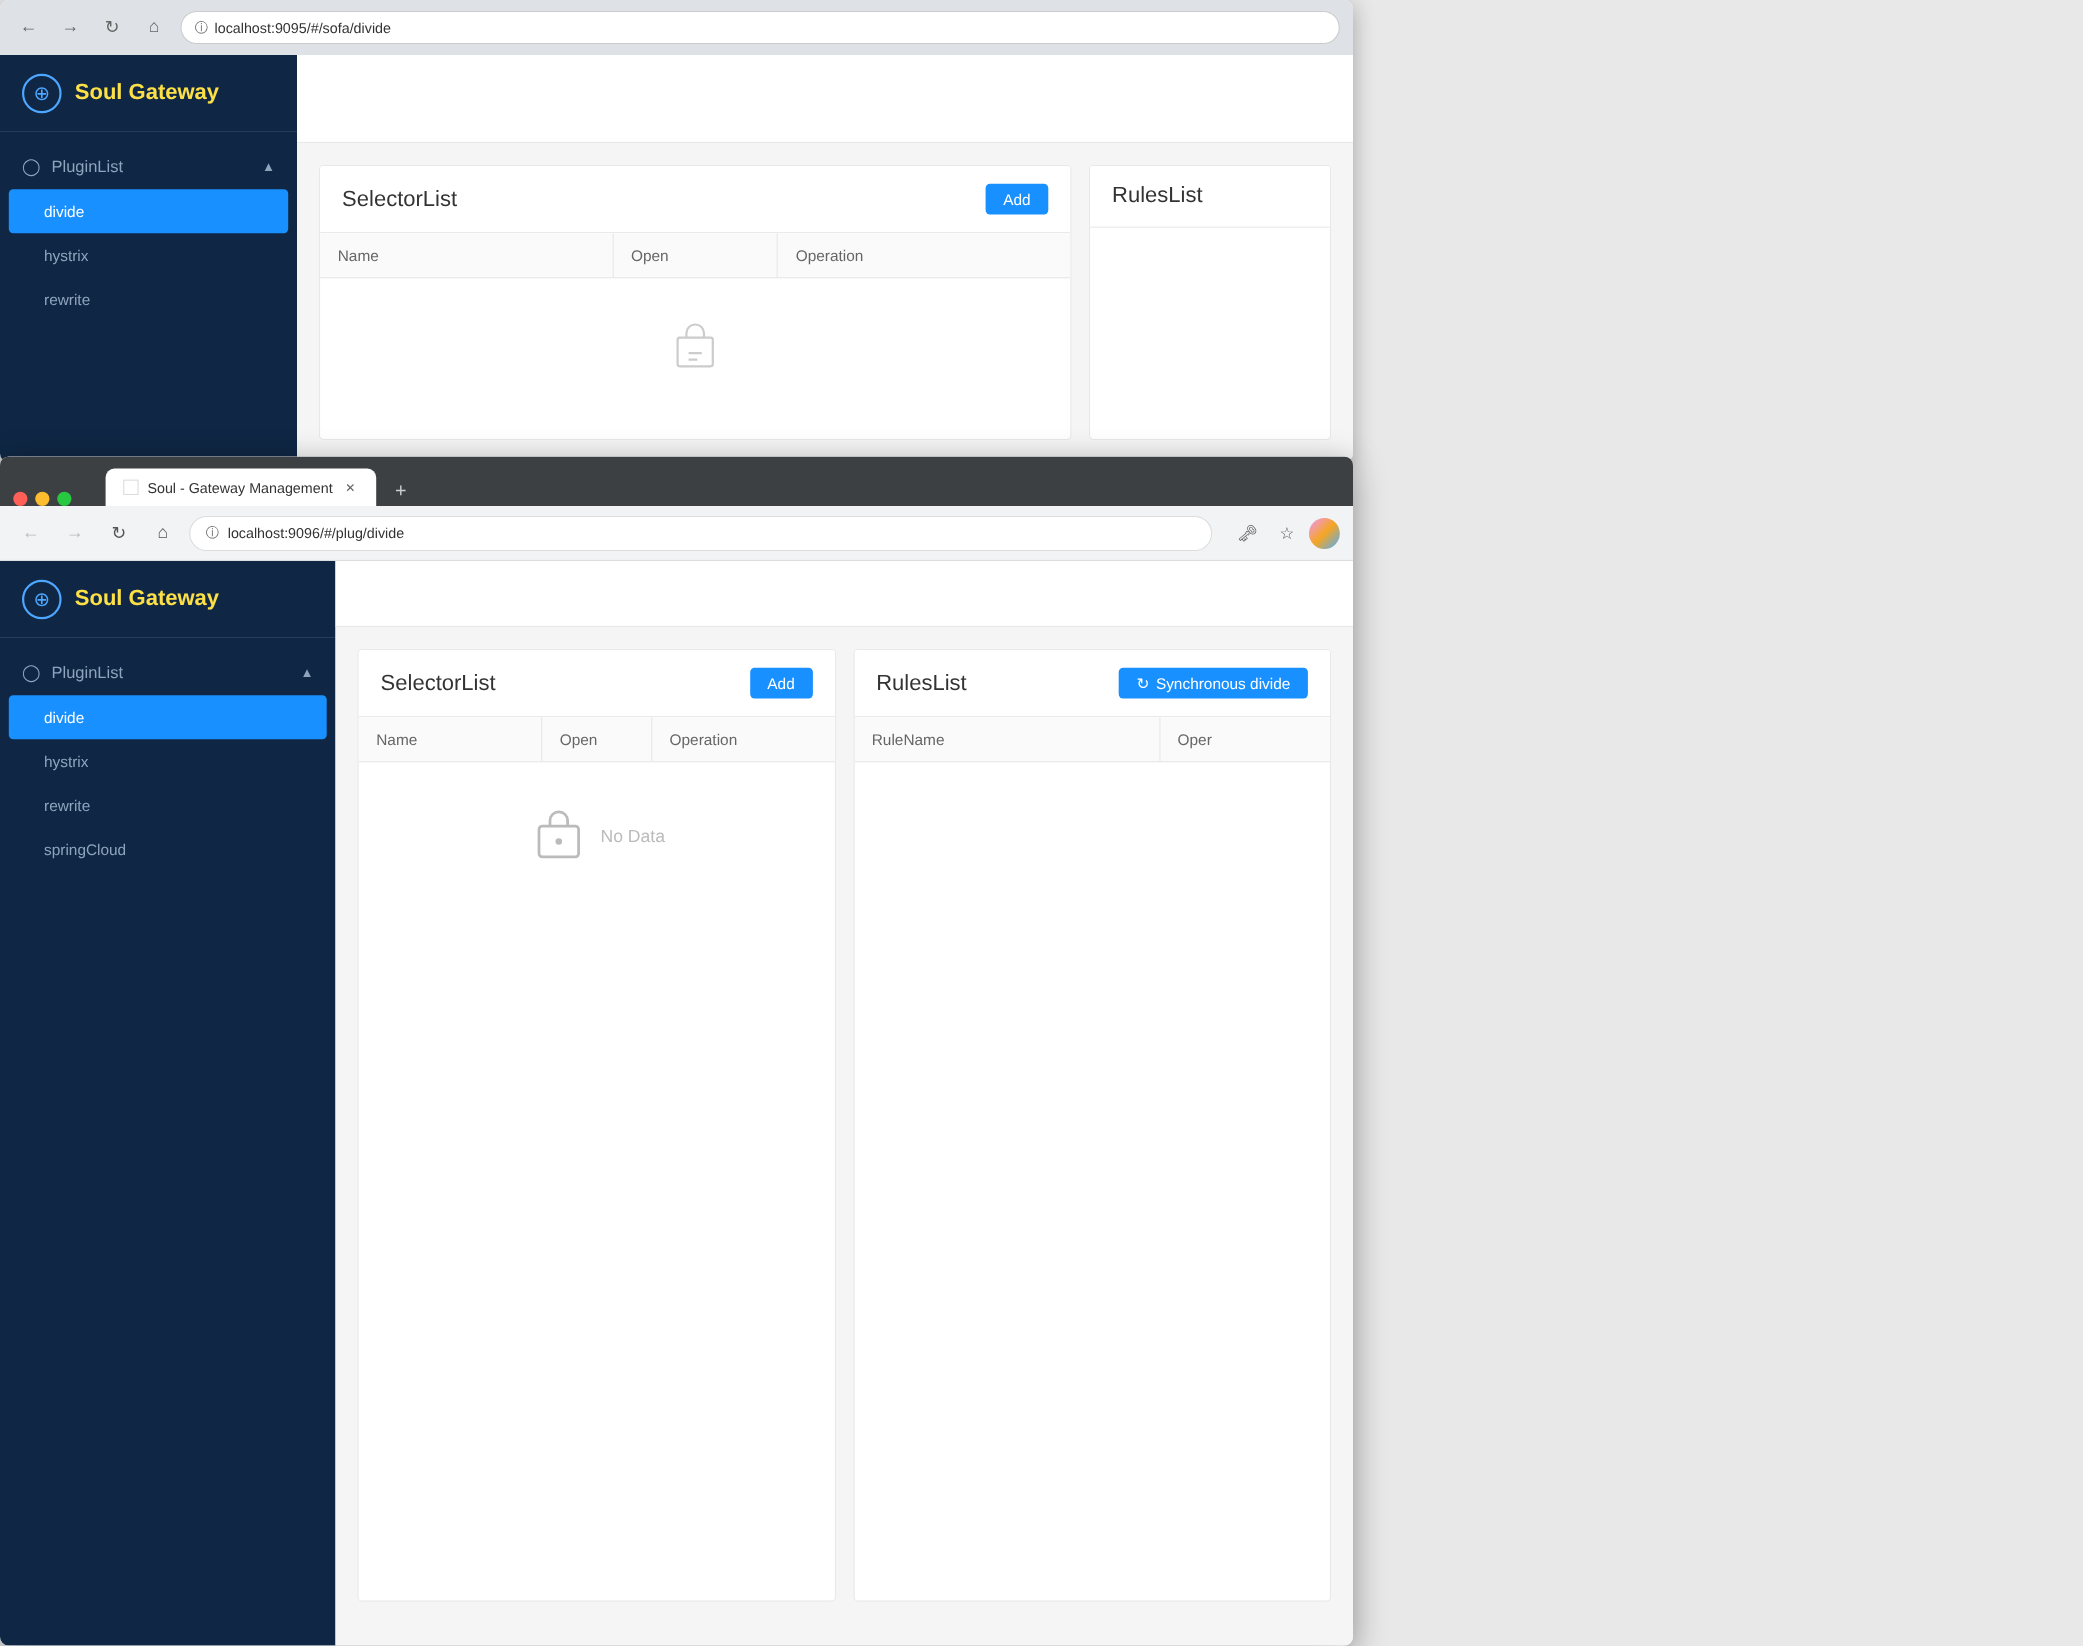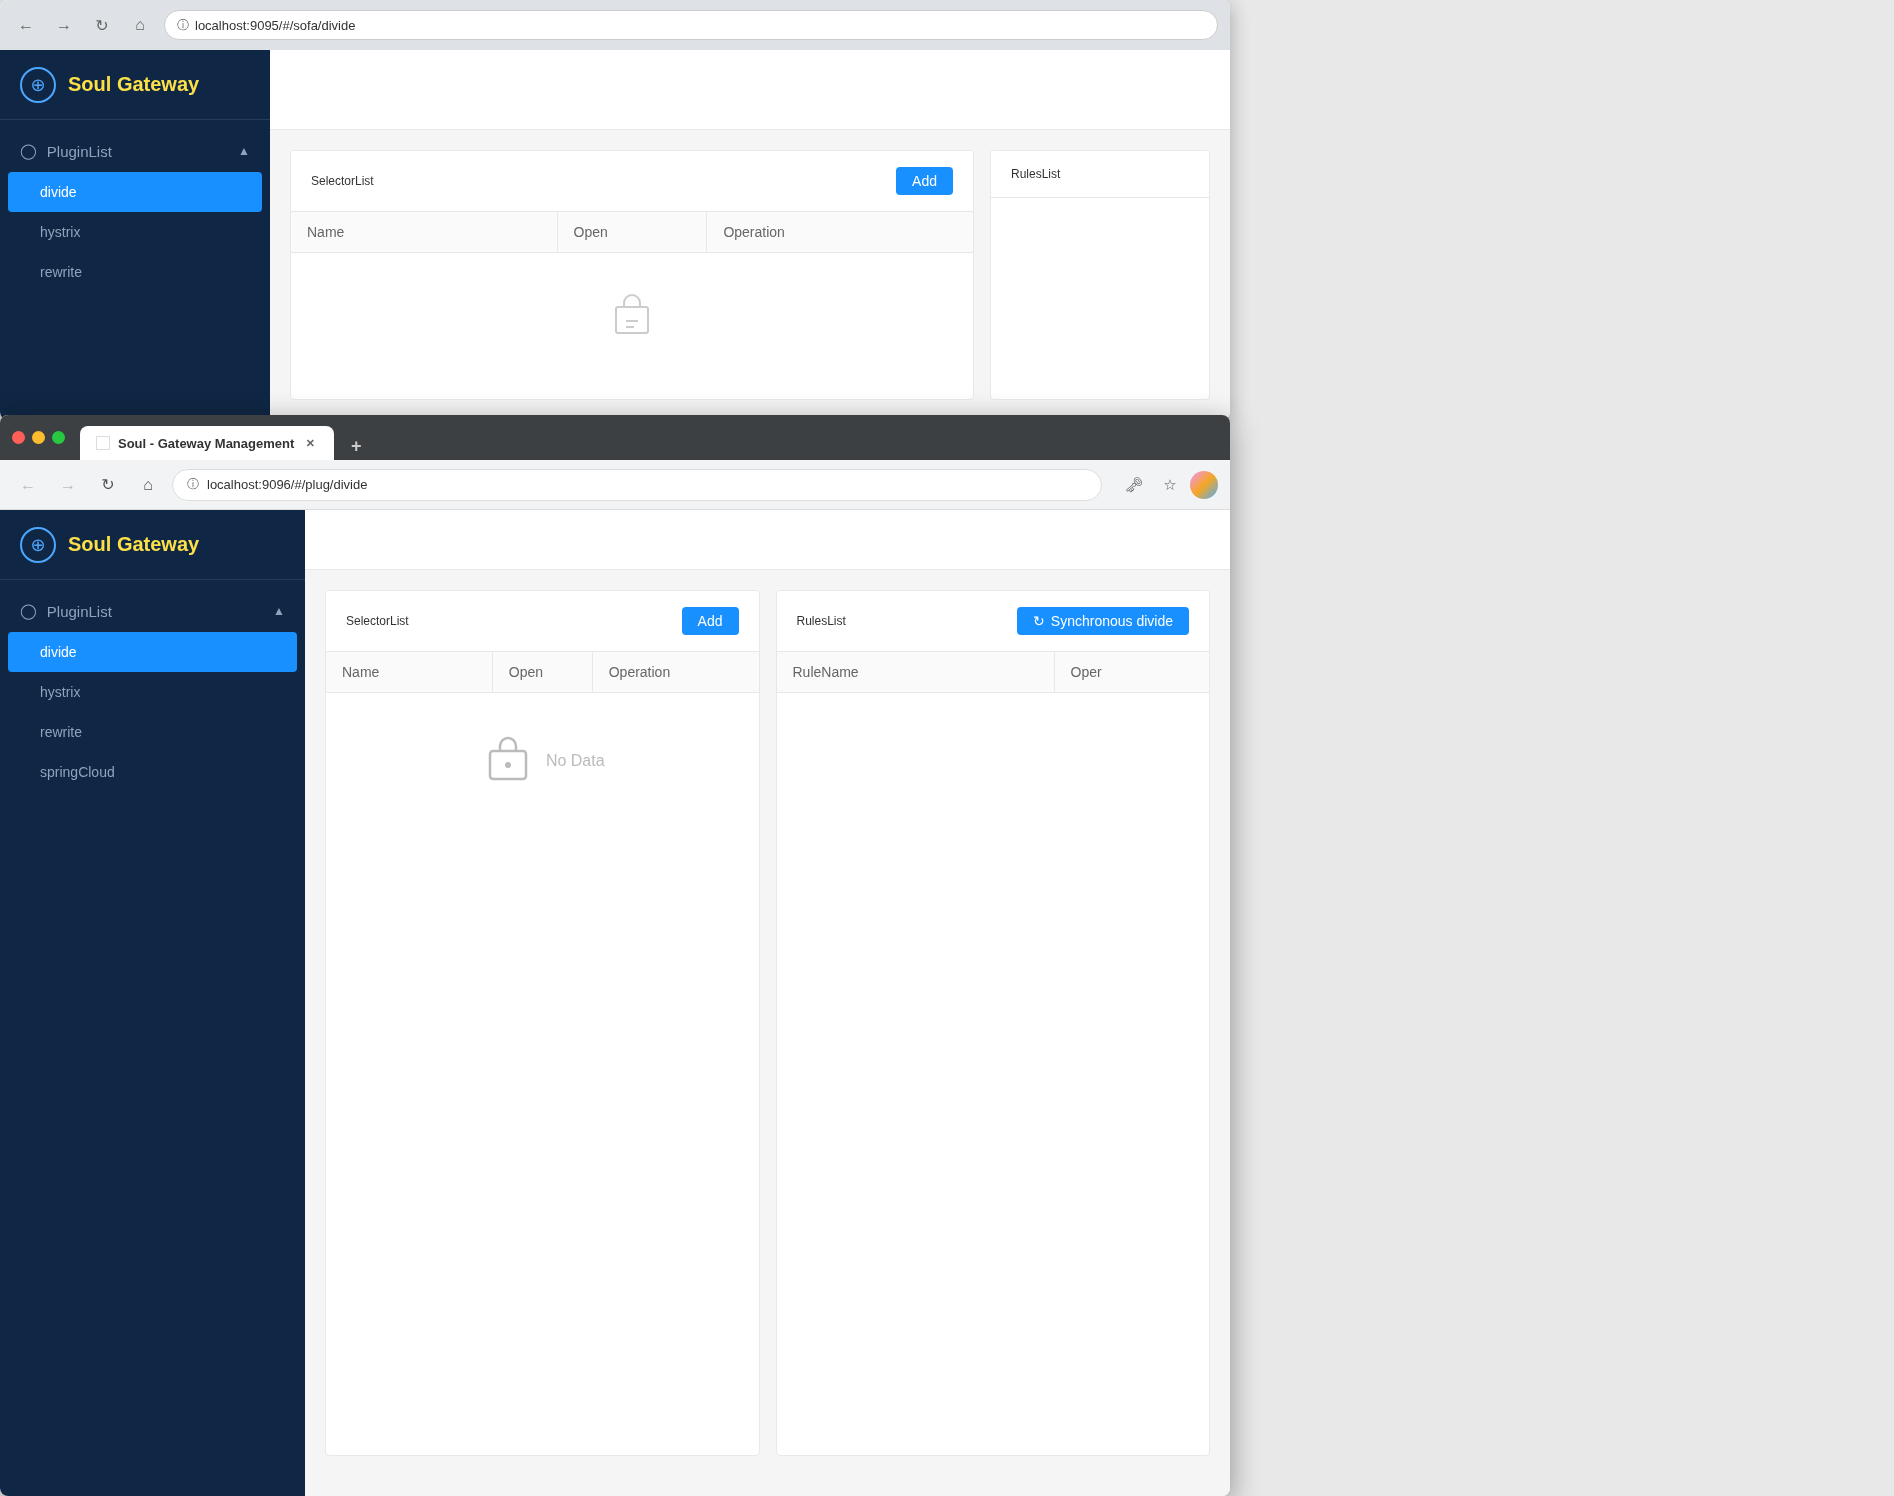--- a/index.html
+++ b/index.html
@@ -163,21 +163,21 @@
     .panel-header {
       display: flex;
       align-items: center;
       justify-content: space-between;
       padding: 16px 20px;
       border-bottom: 1px solid #e8e8e8;
       background: #fff;
     }
 
     .panel-title {
-      font-size: 12px;
+      font-size: 20px;
       font-weight: 500;
       color: #333;
     }
 
     .btn-add {
       background: #1890ff;
       color: #fff;
       border: none;
       padding: 6px 16px;
       border-radius: 4px;
@@ -242,24 +242,23 @@
       background: #fff;
       border-radius: 8px;
       box-shadow: 0 8px 30px rgba(0,0,0,0.4);
       overflow: hidden;
     }
 
     .browser2-chrome {
       height: 45px;
       background: #3c4043;
       display: flex;
-      align-items: center;
+      align-items: flex-end;
       padding: 0 12px;
-      gap: 0;
-      font-weight: bold;
+      gap: 16px;
     }
 
     .traffic-lights {
       display: flex;
       gap: 7px;
       margin-right: 15px;
     }
 
     .tl { width: 13px; height: 13px; border-radius: 50%; }
     .tl-red { background: #ff5f57; }

